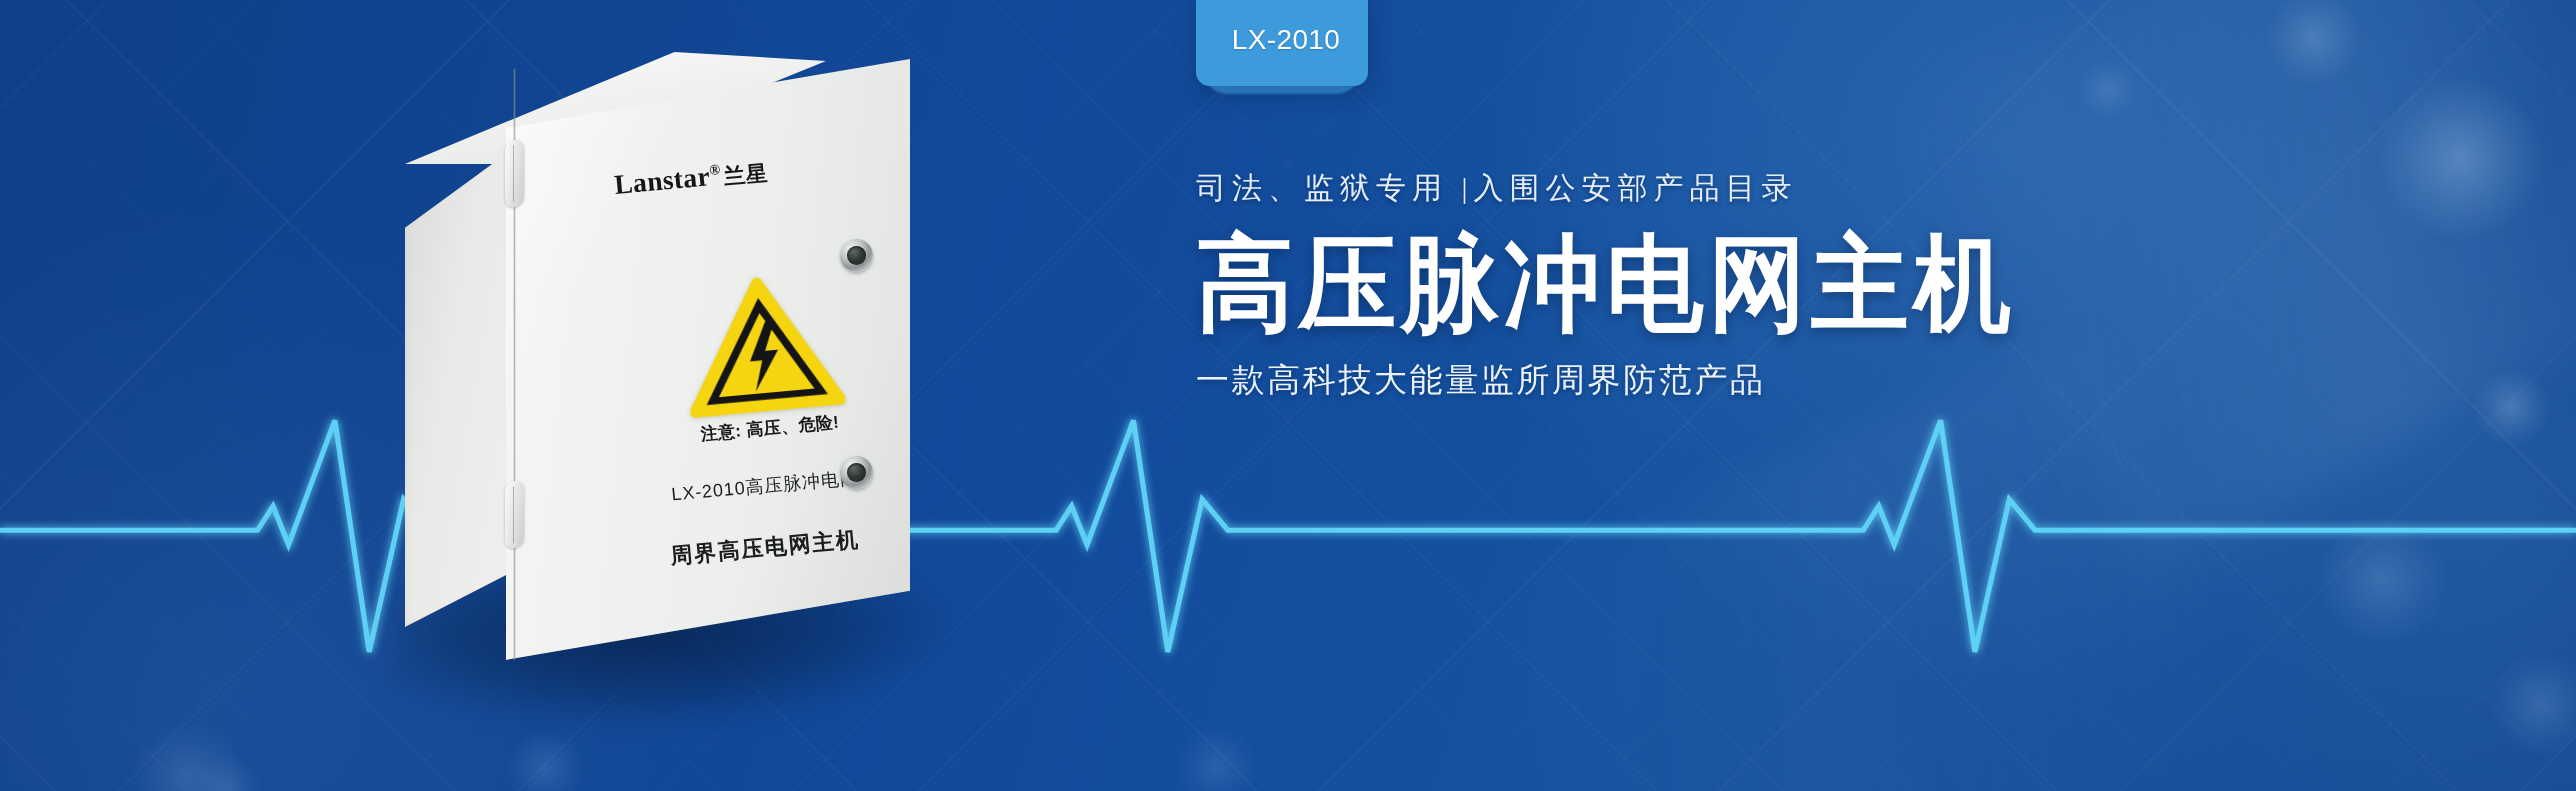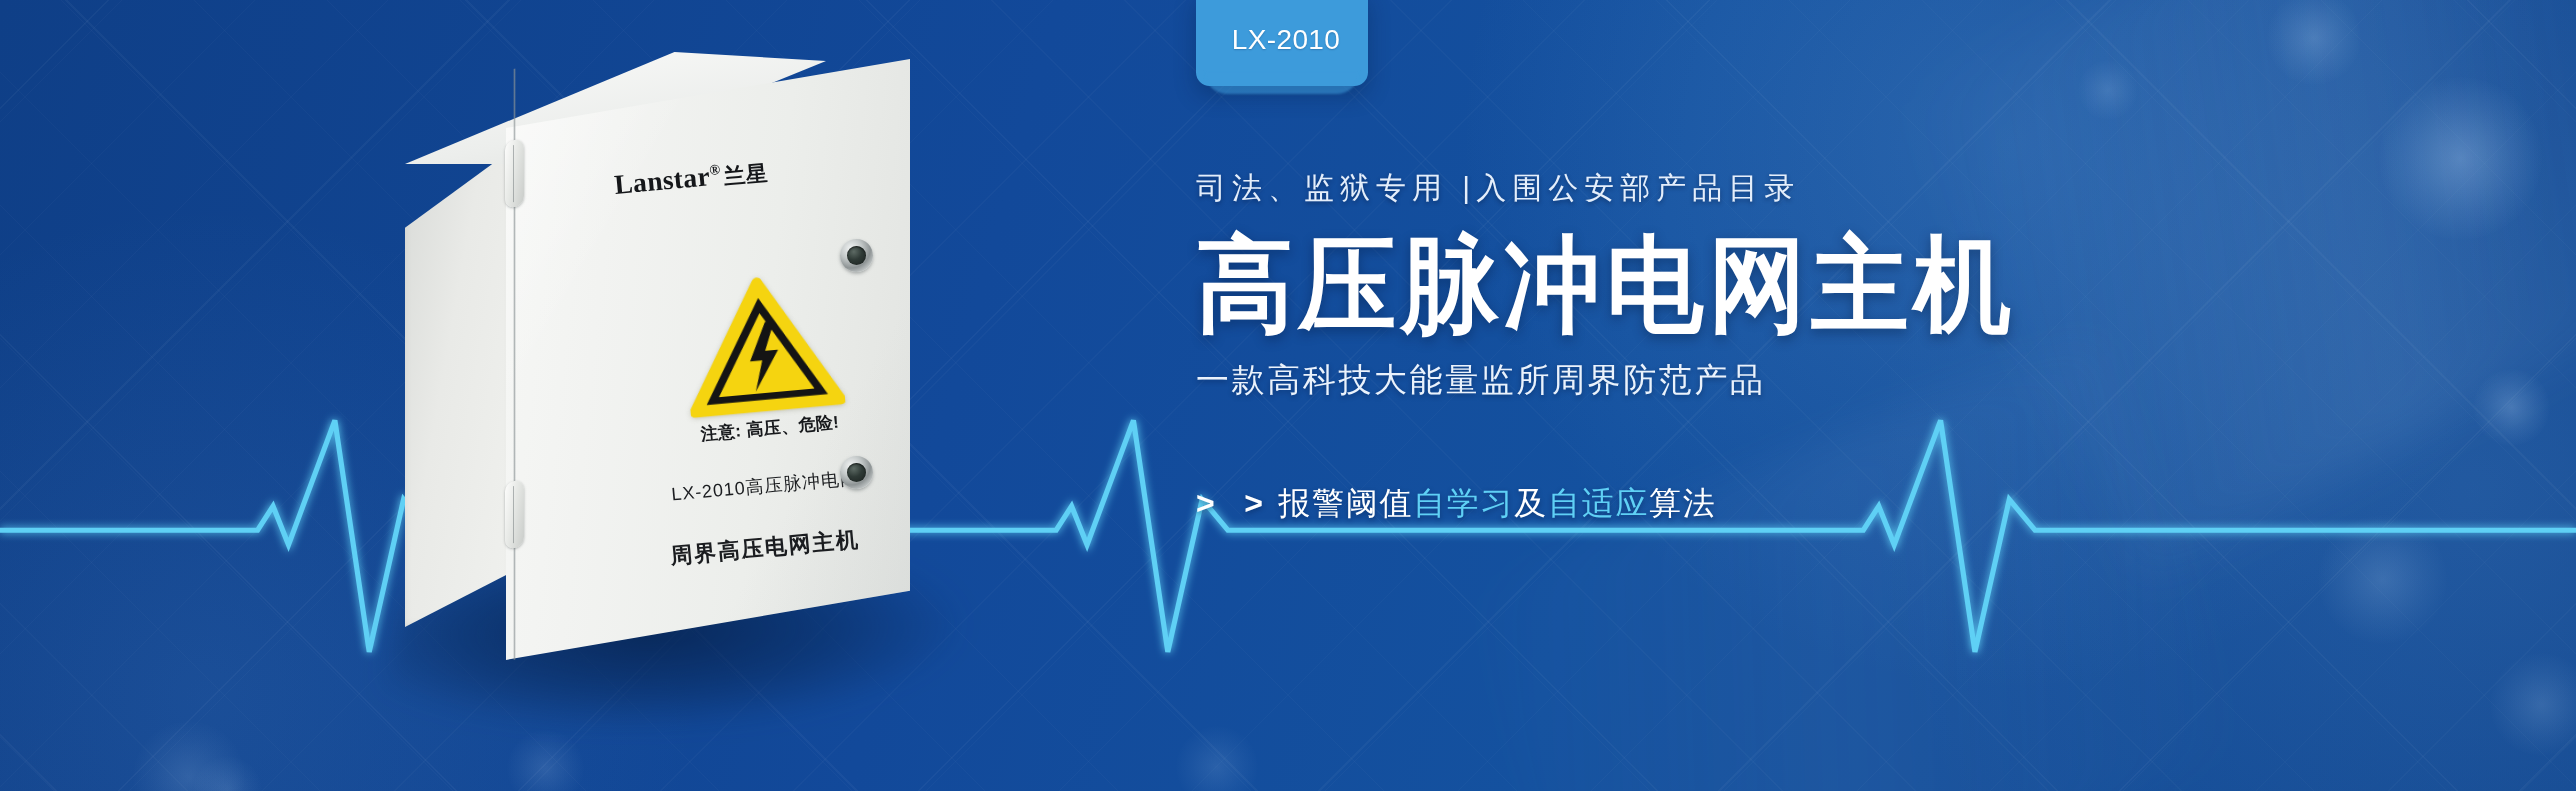--- a/index.html
+++ b/index.html
@@ -55,21 +55,21 @@
     background:#3d9bdb; border-radius:0 0 52px 52px; opacity:.55; filter:blur(0.9px);
   }
   #badge .txt {
     position:relative; z-index:2;
     color:#fff; font-size:28px; font-weight:normal; letter-spacing:0.4px;
     text-shadow:0 0.9px 1.7px rgba(0,30,70,.25);
     margin-left:8px;
   }
 
   
-  #copy { position:absolute; left:1196px; top:168px; width:1305px; }
+  #copy { position:absolute; left:1196px; top:168px; width:1305px;font-family:Liberation Serif, serif; }
   .eyebrow {
     color:#e4eefb; font-size:30px; letter-spacing:6px; font-weight:500;
     text-shadow:0 1.7px 4.3px rgba(0,20,55,.45);
     white-space:nowrap;
   }
   .headline {
     margin-top:22px;
     color:#ffffff;
     font-size:105px; font-weight:bold; line-height:1.02;
     letter-spacing:5.2px;
@@ -266,19 +266,16 @@
   </div>
 
   <div id="badge">
     <span class="txt">LX-2010</span>
   </div>
 
   <div id="copy">
     <div class="eyebrow">司法、监狱专用 |入围公安部产品目录</div>
     <div class="headline">高压脉冲电网主机</div>
     <div class="tagline">一款高科技大能量监所周界防范产品</div>
-    <div class="feature">
-      <span class="chev">&gt; &gt;</span><span>报警阈值</span><span class="hl">自学习</span><span>及</span><span class="hl">自适应</span><span>算法</span>
-    </div>
   </div>
 
 </div>
 
 
 </body></html>

